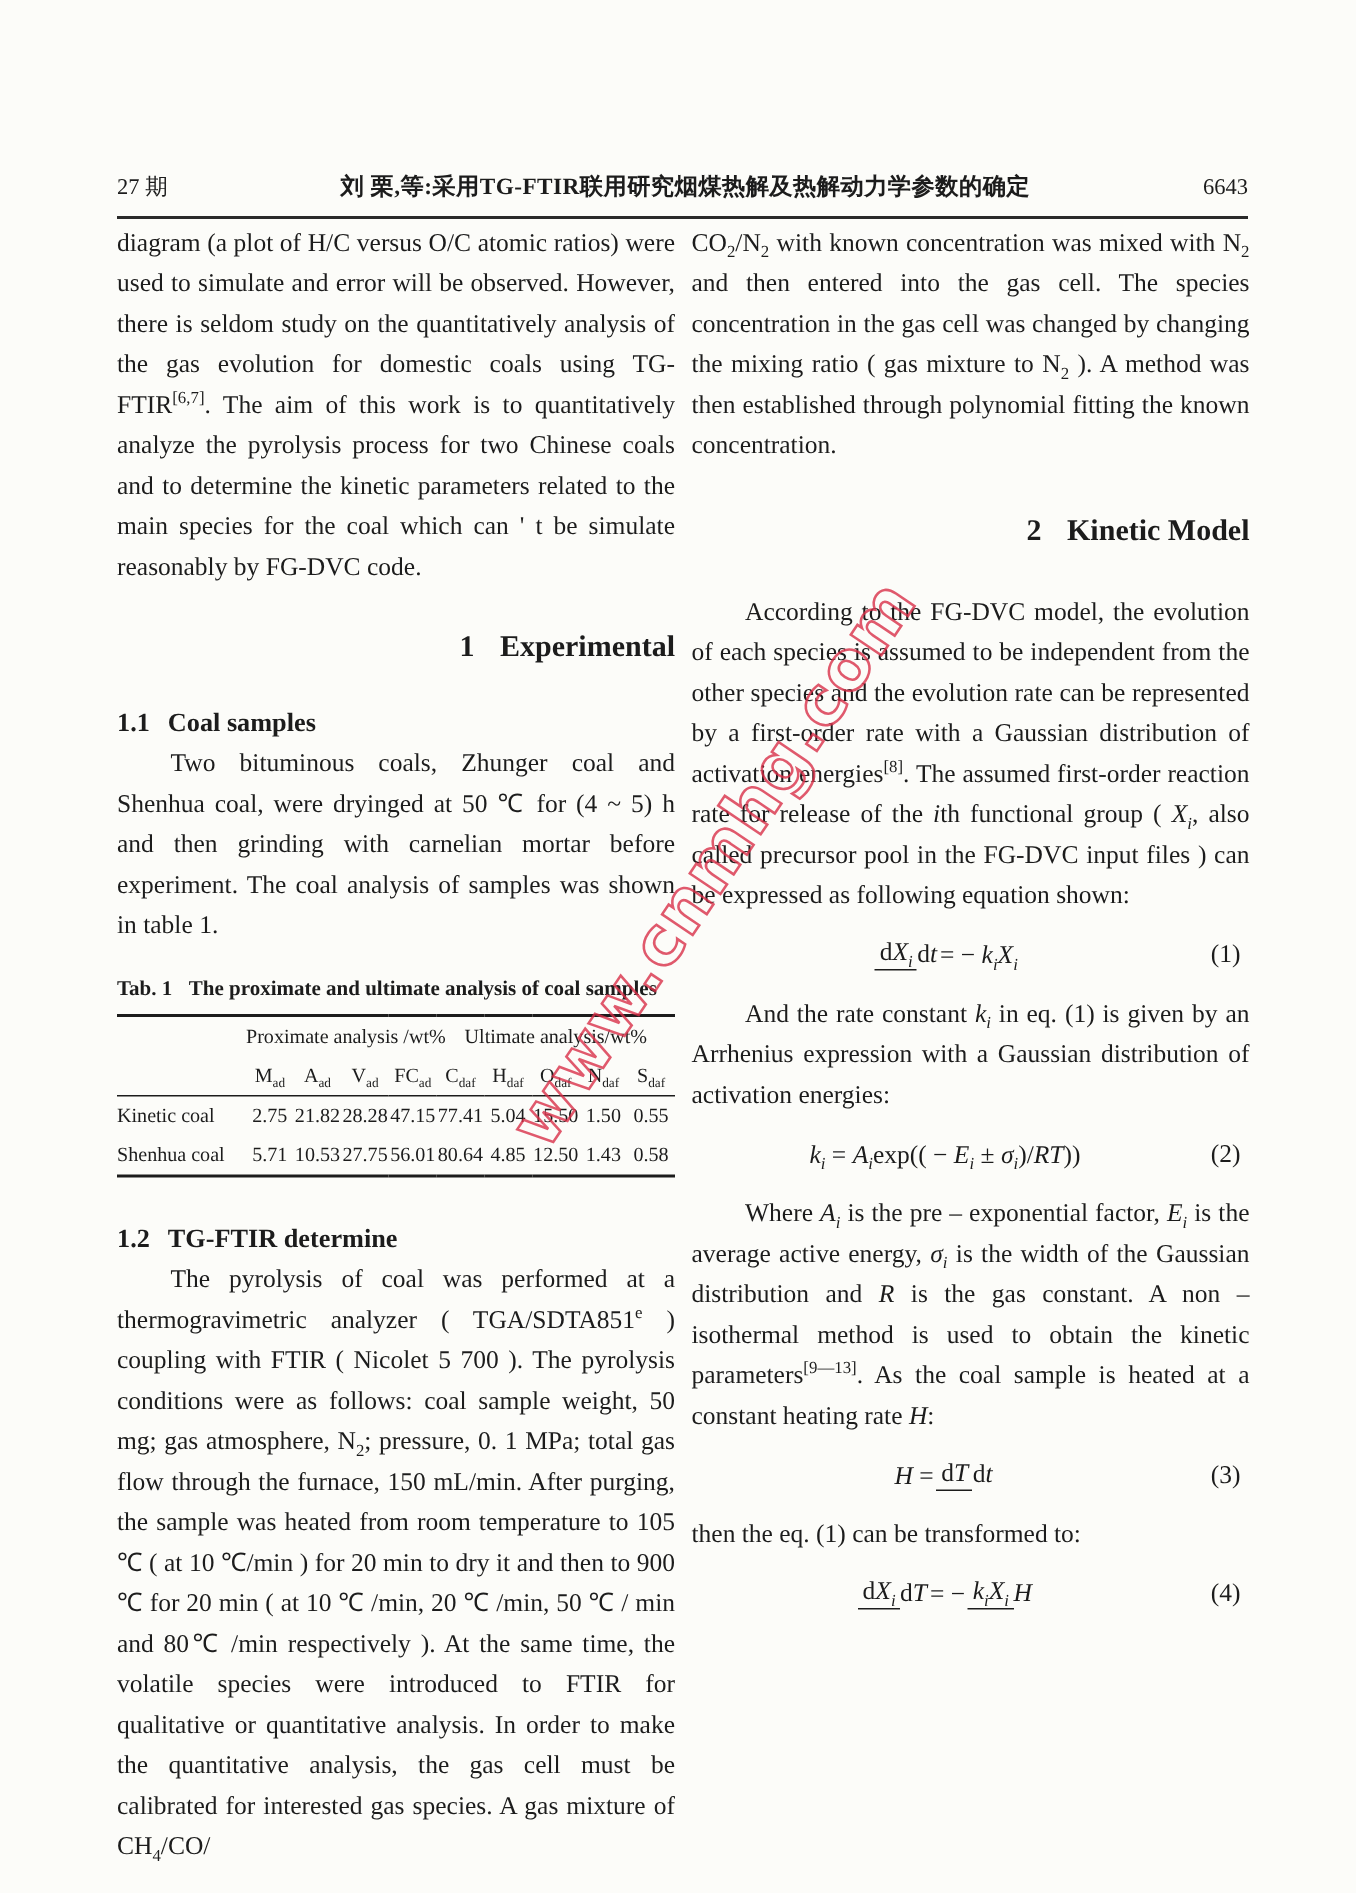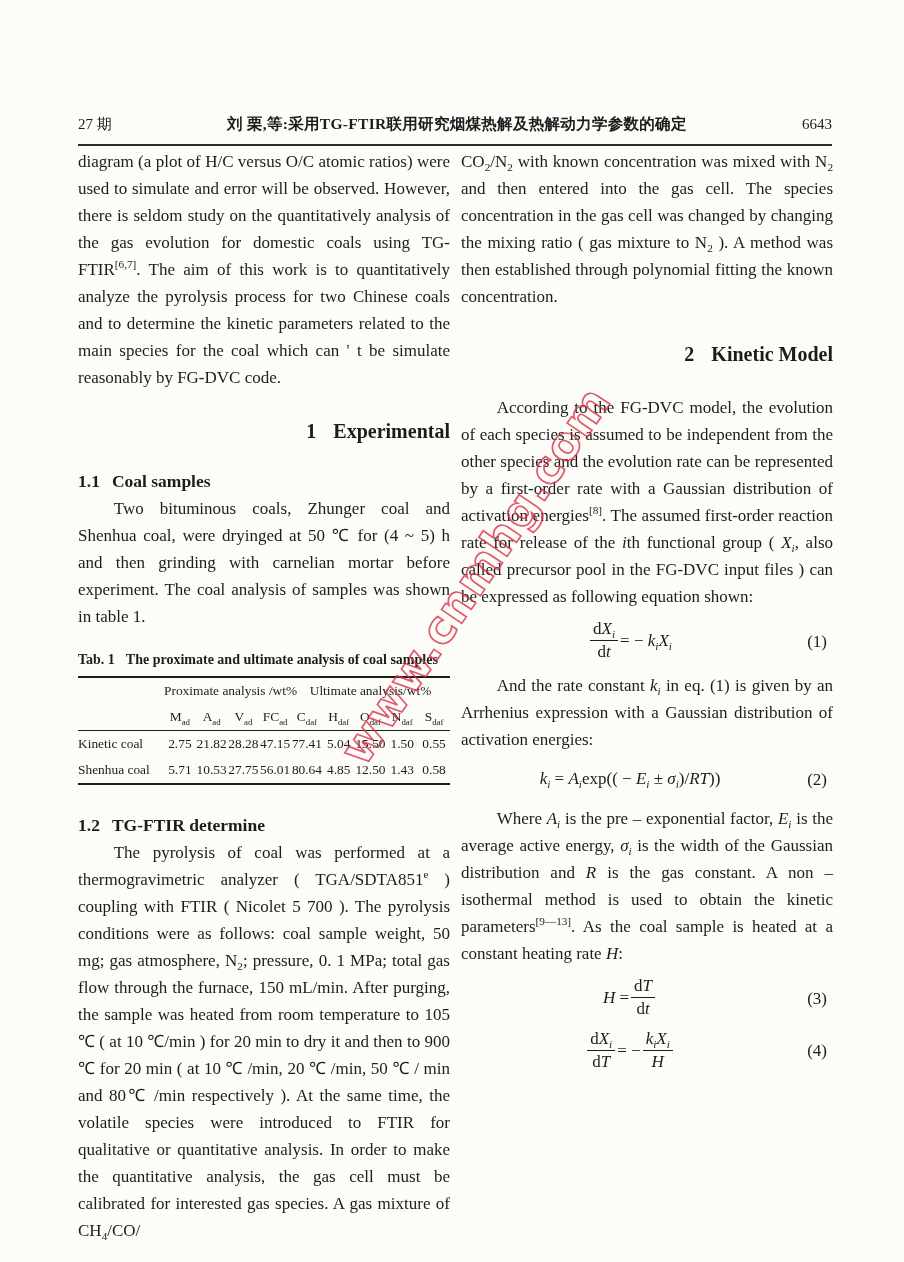--- a/index.html
+++ b/index.html
@@ -31,21 +31,21 @@
   table.tbl{width:100%;border-collapse:collapse;border-top:2.5px solid #1c1c1c;border-bottom:2.5px solid #1c1c1c;
             font-size:13.4px;table-layout:fixed;}
   .tbl th,.tbl td{font-weight:normal;text-align:center;padding:3px 0;line-height:1.5;white-space:nowrap;}
   .tbl thead tr.subhead th{border-bottom:1.5px solid #1c1c1c;}
   .tbl .rl{text-align:left;}
   .tbl col.c-label{width:86px;}
   
   .equation{position:relative;display:flex;align-items:center;justify-content:center;
             margin:9px 0;padding-right:34px;min-height:34px;text-align:center;}
   .eqnum{position:absolute;right:6px;top:50%;transform:translateY(-50%);}
-  .frac{display:inline-flex;flex-direction:column;align-items:center;vertical-align:middle;line-height:1.2;margin:0 2px;}
+  .frac{display:inline-flex;flex-direction:row;align-items:center;vertical-align:middle;line-height:1.2;margin:0 2px;}
   .frac .fnum{border-bottom:1.4px solid #1c1c1c;padding:0 3px 1px 3px;}
   .frac .fden{padding-top:1px;}
   
   .watermark{position:absolute;left:258px;top:557px;width:424px;text-align:center;
              transform:rotate(-56deg);transform-origin:center;
              font-family:"DejaVu Sans",sans-serif;font-weight:bold;font-size:45px;letter-spacing:1px;
              color:rgba(216,48,72,.85);-webkit-text-fill-color:transparent;
              -webkit-text-stroke:1.7px rgba(216,48,72,.8);
              pointer-events:none;z-index:5;}
 </style>
@@ -168,20 +168,21 @@
 
     <div class="equation">
       <span><span class="it">H</span> = </span>
       <span class="frac">
           <span class="fnum">d<span class="it">T</span></span>
           <span class="fden">d<span class="it">t</span></span>
         </span>
       <span class="eqnum">(3)</span>
     </div>
 
+    <p class="body-p">then the eq. (1) can be transformed to:</p>
 
     <div class="equation">
       <span class="frac">
           <span class="fnum">d<span class="it">X</span><sub class="it">i</sub></span>
           <span class="fden">d<span class="it">T</span></span>
         </span>
       <span> = − </span>
       <span class="frac">
           <span class="fnum"><span class="it">k</span><sub class="it">i</sub><span class="it">X</span><sub class="it">i</sub></span>
           <span class="fden"><span class="it">H</span></span>

